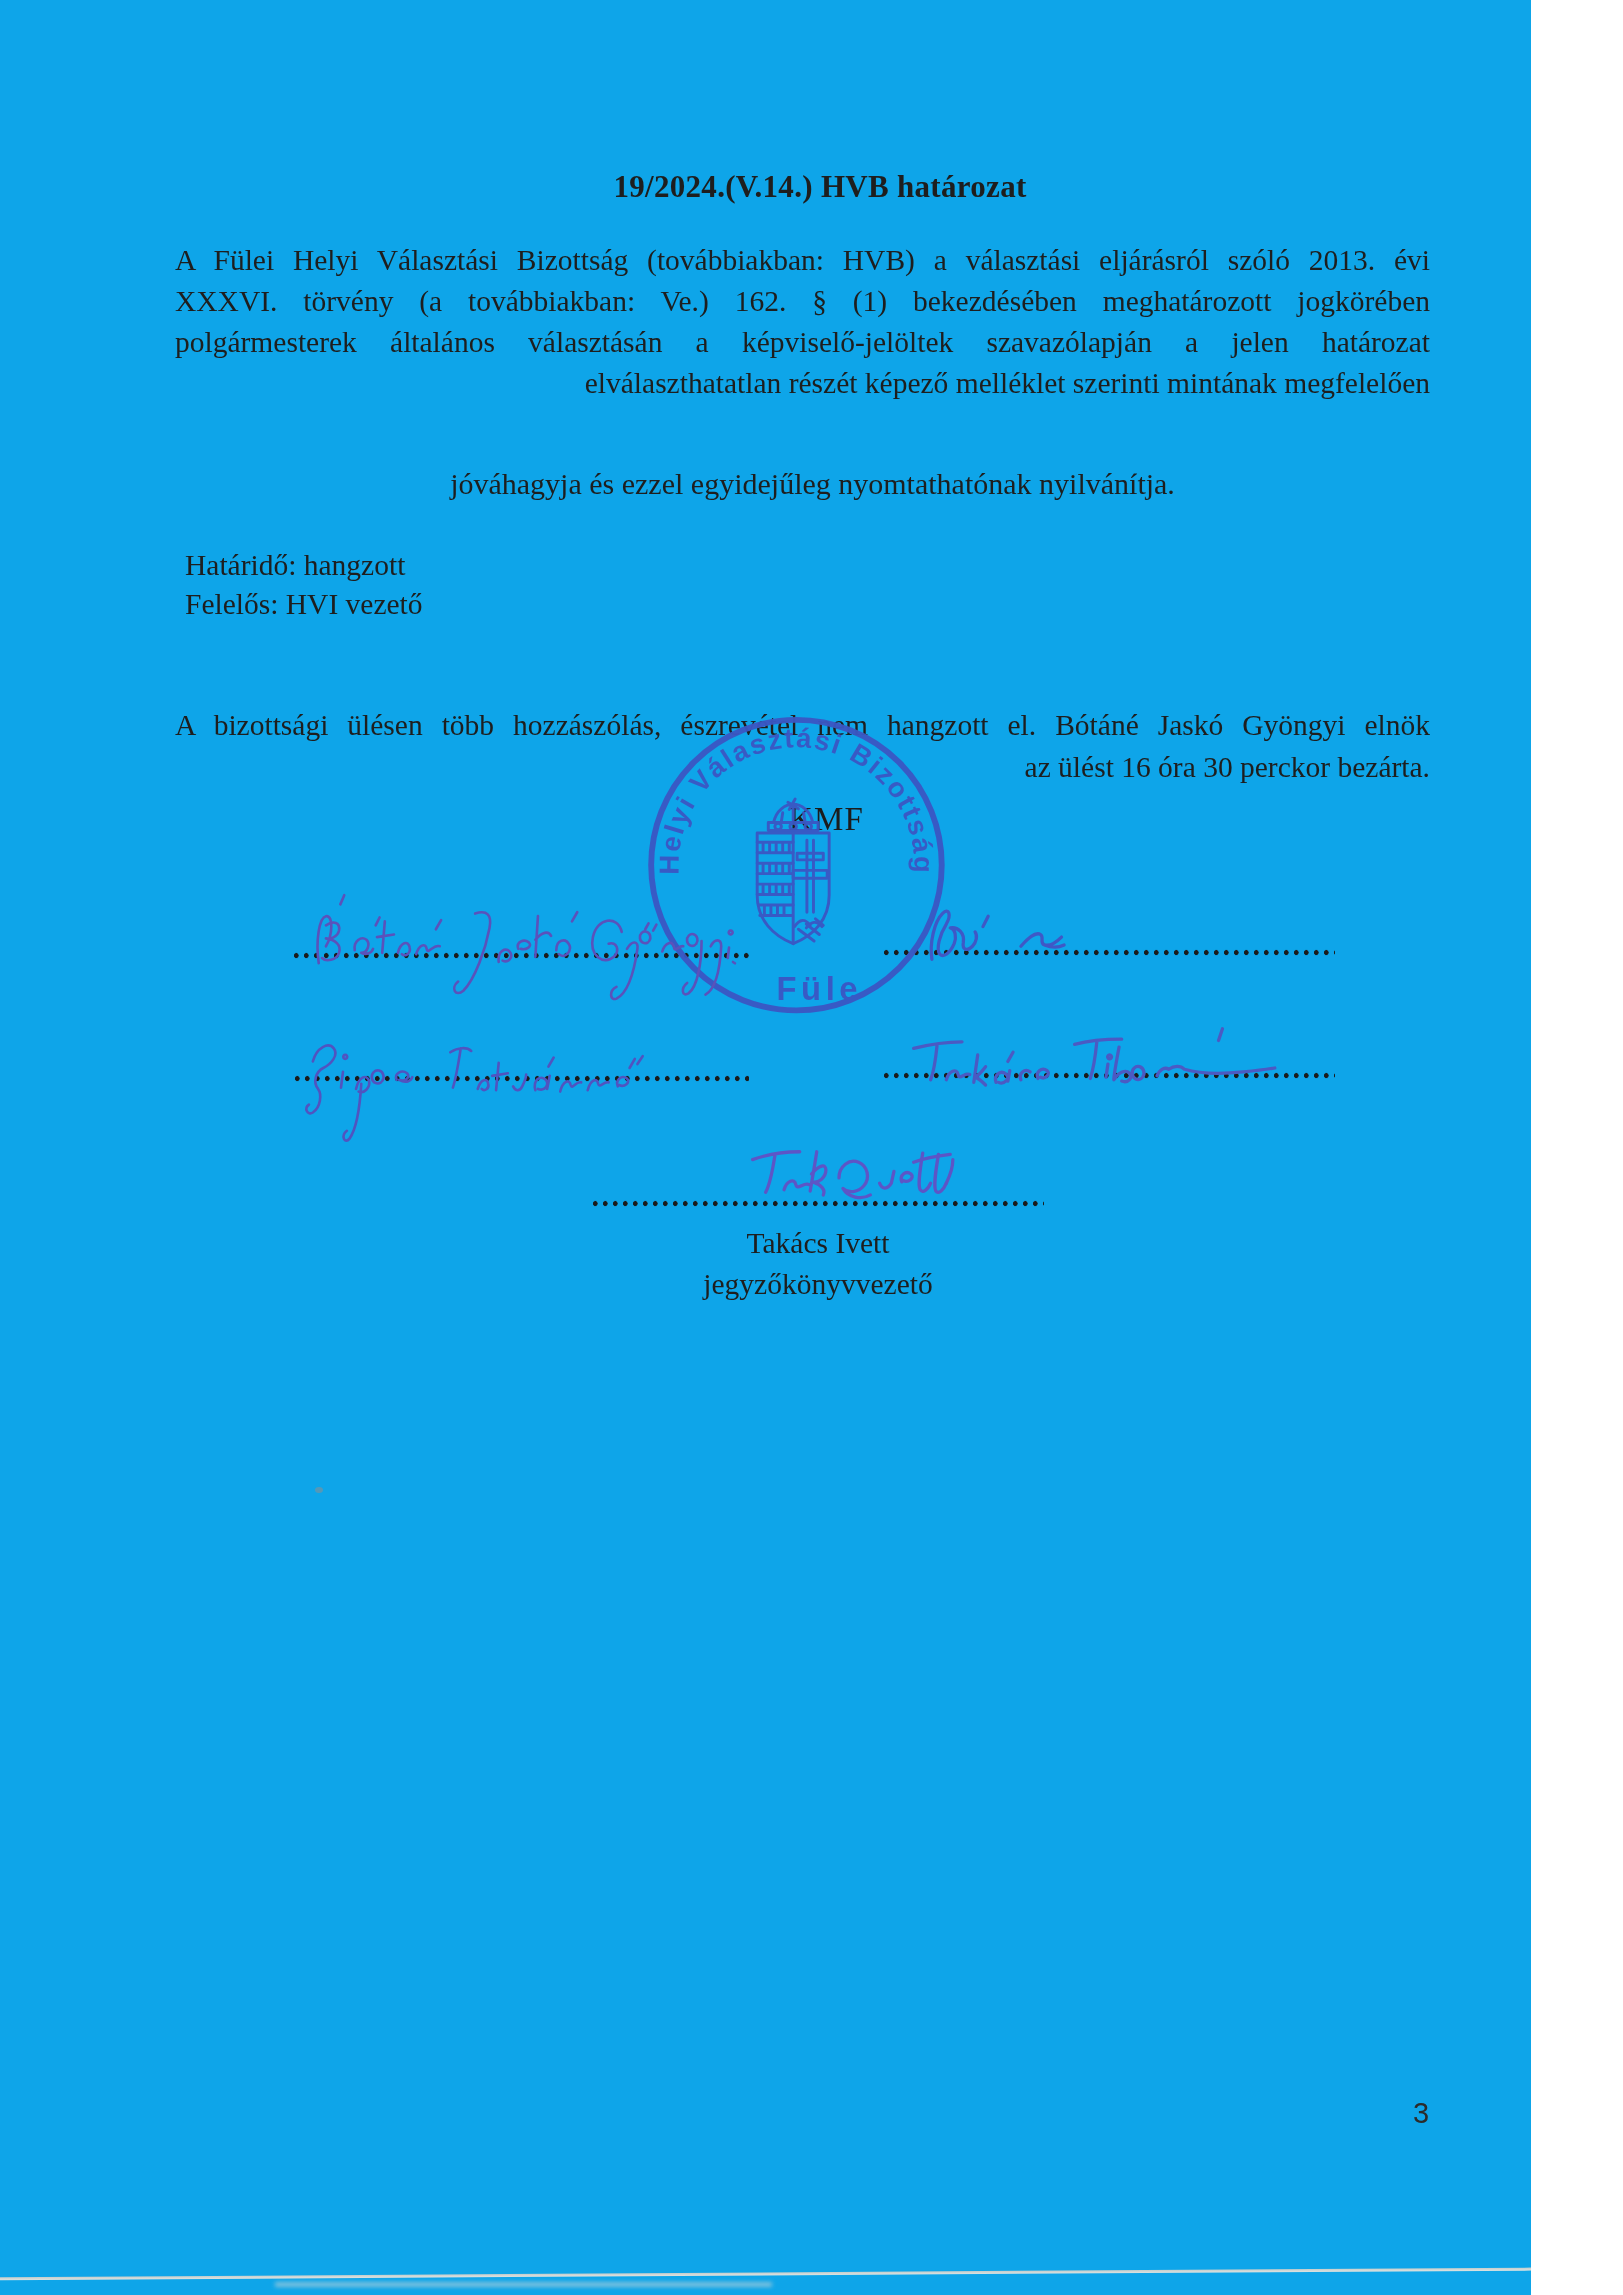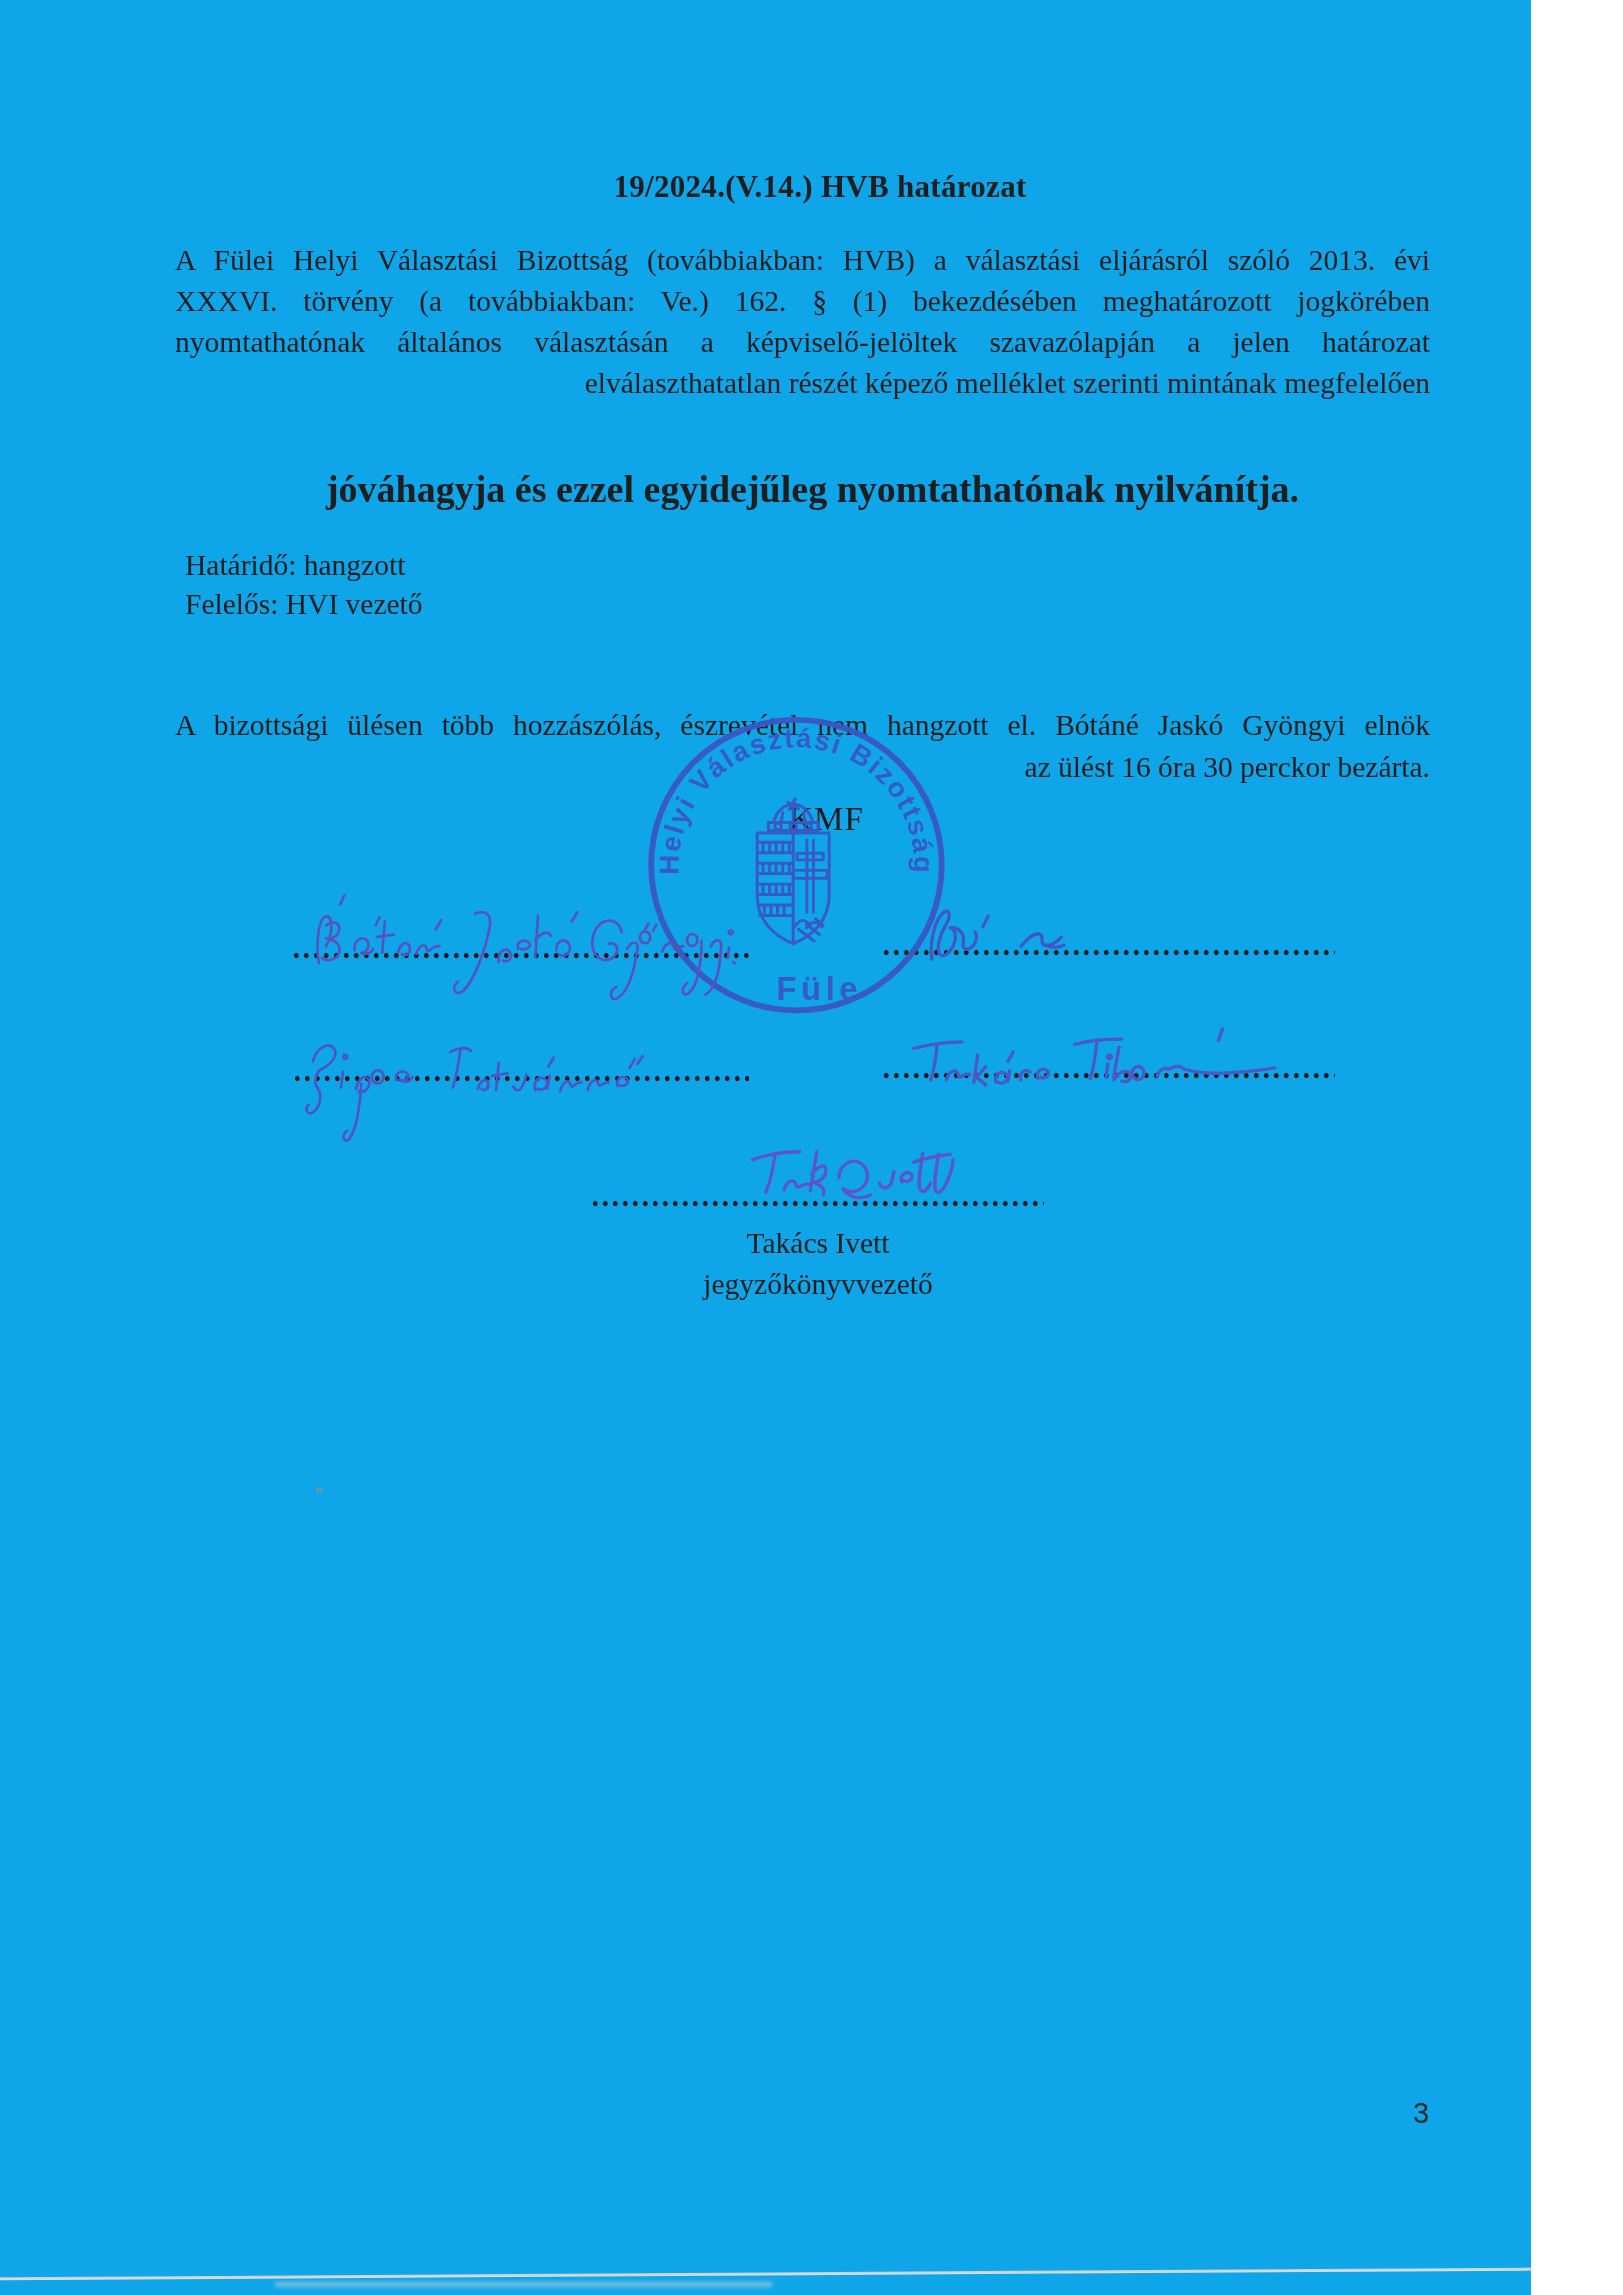--- a/index.html
+++ b/index.html
@@ -10,21 +10,21 @@
   .abs{position:absolute;}
   .doc-title{
     left:185px;top:169px;width:1270px;text-align:center;
     font-size:31px;font-weight:bold;letter-spacing:0.3px;
   }
   .para{left:175px;width:1255px;font-size:29.5px;line-height:41px;}
   .para .jline{text-align:justify;text-align-last:justify;height:41px;overflow:hidden;white-space:normal;}
   .para .lline{text-align:right;height:41px;overflow:hidden;}
   .decision{
     left:185px;top:467px;width:1255px;text-align:center;
-    font-size:38px;font-weight:bold;
+    font-size:30px;font-weight:normal;
   }
   .plain{font-size:29.5px;line-height:39px;}
   .kmf{
     left:771px;top:801px;width:111px;text-align:center;
     font-size:33px;color:#1c1c1c;letter-spacing:1.3px;
   }
   .dots{
     position:absolute;height:6.5px;background-repeat:repeat-x;
     background-image:radial-gradient(circle at 3.3px 3.3px,#1b1b1b 2.1px,rgba(0,0,0,0) 2.6px);
     background-size:10px 6.5px;
@@ -55,21 +55,21 @@
 </head>
 <body>
 
 <div class="page">
 
   <div class="abs doc-title">19/2024.(V.14.) HVB határozat</div>
 
   <div class="abs para" style="top:240px;">
     <div class="jline">A Fülei Helyi Választási Bizottság (továbbiakban: HVB) a választási eljárásról szóló 2013. évi</div>
     <div class="jline">XXXVI. törvény (a továbbiakban: Ve.) 162. § (1) bekezdésében meghatározott jogkörében</div>
-    <div class="jline">nyomtathatónak általános választásán a képviselő-jelöltek szavazólapján a jelen határozat</div>
+    <div class="jline">polgármesterek általános választásán a képviselő-jelöltek szavazólapján a jelen határozat</div>
     <div class="lline">elválaszthatatlan részét képező melléklet szerinti mintának megfelelően</div>
   </div>
 
   <div class="abs decision">jóváhagyja és ezzel egyidejűleg nyomtathatónak nyilvánítja.</div>
 
   <div class="abs plain" style="left:185px;top:546px;">Határidő: hangzott</div>
   <div class="abs plain" style="left:185px;top:585px;">Felelős: HVI vezető</div>
 
   <div class="abs para" style="top:704px;line-height:42px;">
     <div class="jline" style="height:42px;">A bizottsági ülésen több hozzászólás, észrevétel nem hangzott el. Bótáné Jaskó Gyöngyi elnök</div>

